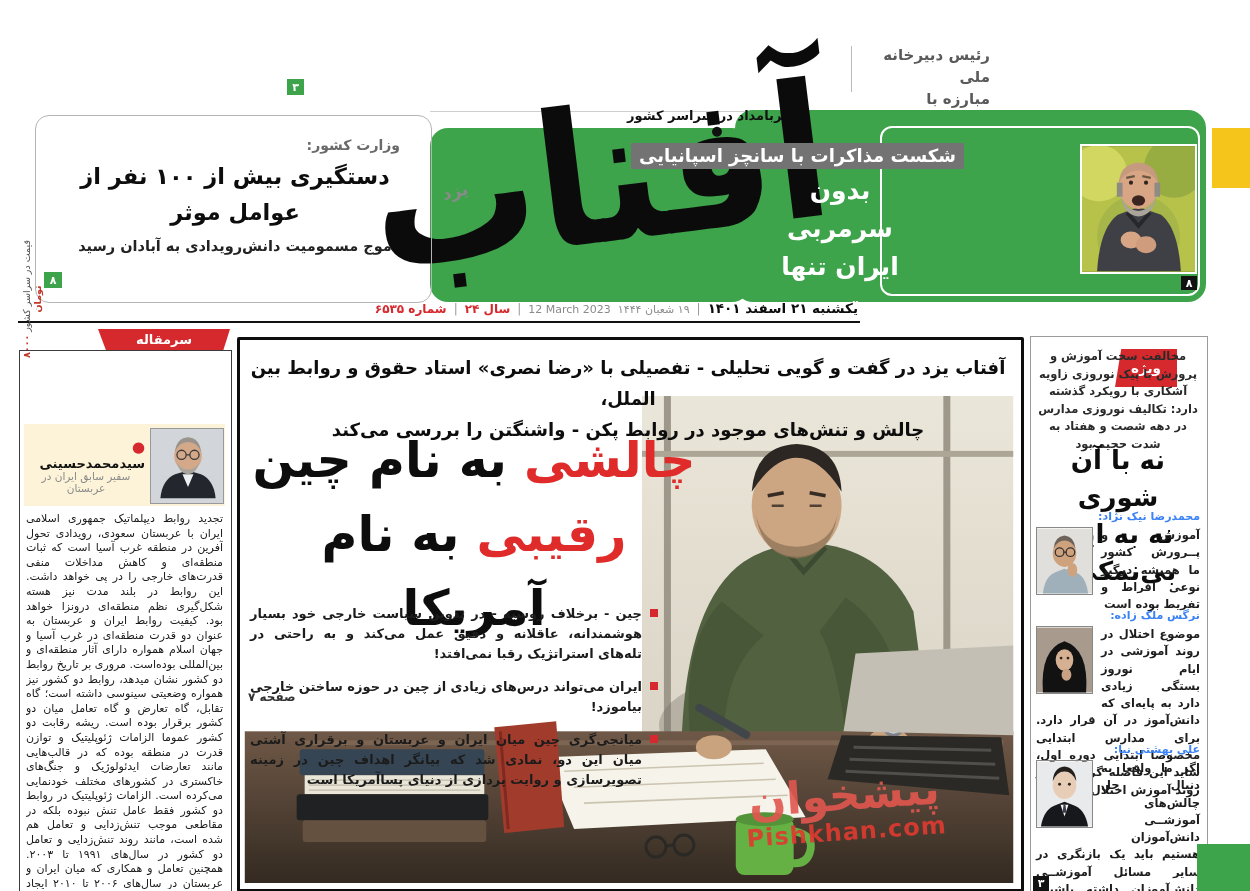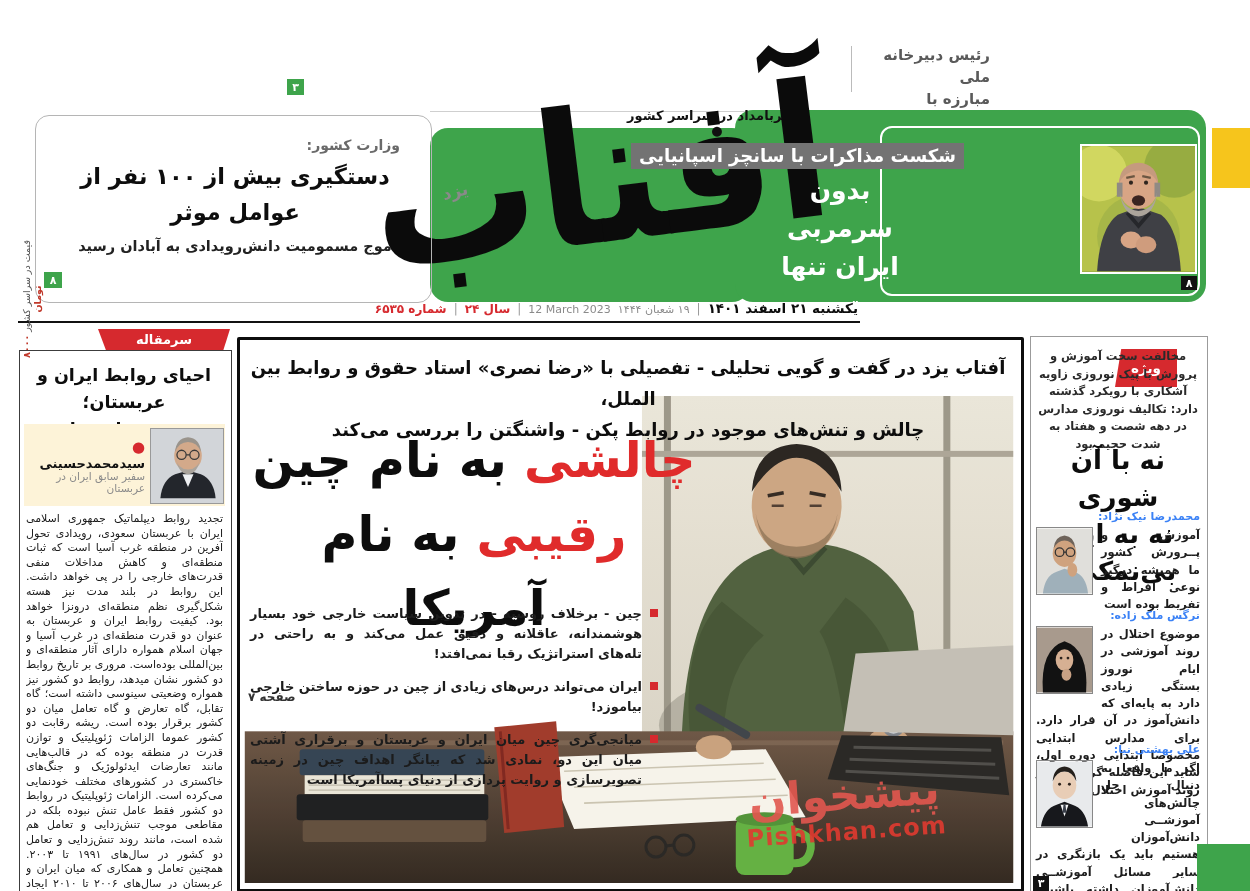--- a/index.html
+++ b/index.html
@@ -62,21 +62,21 @@
   .ed-badge{right:1020px;top:329px;width:132px;height:21px;background:#d6292e;color:#fff;font-size:13px;
             font-weight:800;display:flex;align-items:center;justify-content:center;
             clip-path:polygon(0 0,100% 0,95% 100%,6% 100%);}
   .ed-box{left:19px;top:350px;width:211px;height:560px;border:1px solid #3c3c3c;}
   .ed-title{right:1026px;top:362px;width:200px;font-size:17.5px;line-height:27px;font-weight:900;color:#0d0d0d;
             text-align:center;}
   .ed-author{left:24px;top:424px;width:201px;height:82px;background:#fdf3d8;}
   .ed-photo{left:150px;top:428px;width:72px;height:74px;border:1px solid #999;overflow:hidden;background:#d2d5d9;}
   .ed-name{right:1105px;top:438px;width:118px;font-size:13px;font-weight:900;color:#111;text-align:right;}
   .ed-name .dot{color:#d6292e;font-size:15px;}
-  .ed-role{right:1105px;top:470px;width:118px;font-size:10.5px;color:#8a8a8a;text-align:right;}
+  .ed-role{right:1105px;top:470px;width:118px;font-size:10.5px;color:#8a8a8a;text-align:center;}
   .ed-body{left:26px;top:512px;width:197px;height:377px;font-size:11px;line-height:14.6px;color:#1a1a1a;
            text-align:justify;overflow:hidden;}
 
   
   .main-box{left:237px;top:337px;width:781px;height:549px;border:3px solid #0d0d0d;border-radius:2px;background:#fff;}
   .ma-kicker{left:250px;top:352px;width:756px;font-size:18px;line-height:31px;font-weight:800;color:#0d0d0d;
              text-align:center;}
   .ma-photo{left:244px;top:396px;width:770px;height:487px;}
   .ma-headline{left:248px;top:424px;width:452px;text-align:center;font-weight:900;font-size:49px;
                line-height:74px;color:#0d0d0d;letter-spacing:-1px;}
@@ -175,24 +175,20 @@
     <span class="dl-r">شماره ۶۵۳۵</span>
   </div>
   <div class="abs date-rule"></div>
   <div class="abs price-vert">
     <span>قیمت در سراسر کشور</span>
     <b>۸۰۰۰ تومان</b>
   </div>
 
   <div class="abs ed-badge">سرمقاله</div>
   <div class="abs ed-box"></div>
-  <div class="abs ed-title">
-    <div>احیای روابط ایران و عربستان؛</div>
-    <div>شروعی برای ساختن آینده</div>
-  </div>
   <div class="abs ed-author"></div>
   <div class="abs ed-photo">
     <svg width="70" height="72" viewBox="0 0 76 72">
       <rect width="76" height="72" fill="#d2d5d9"></rect>
       <path d="M8 72 Q10 52 24 46 L38 42 L52 46 Q66 52 68 72 Z" fill="#23262c"></path>
       <path d="M32 46 L38 60 L44 46 Z" fill="#eef0f2"></path>
       <ellipse cx="38" cy="26" rx="15" ry="17" fill="#d3a98a"></ellipse>
       <path d="M24 22 Q25 7 38 6 Q51 7 52 22 Q48 11 38 11 Q28 11 24 22 Z" fill="#9a948c"></path>
       <path d="M25 28 Q27 45 38 46 Q49 45 51 28 Q50 40 38 41 Q26 40 25 28 Z" fill="#aaa49c"></path>
       <circle cx="31" cy="25" r="5" fill="none" stroke="#3a3a3a" stroke-width="1.4"></circle>

